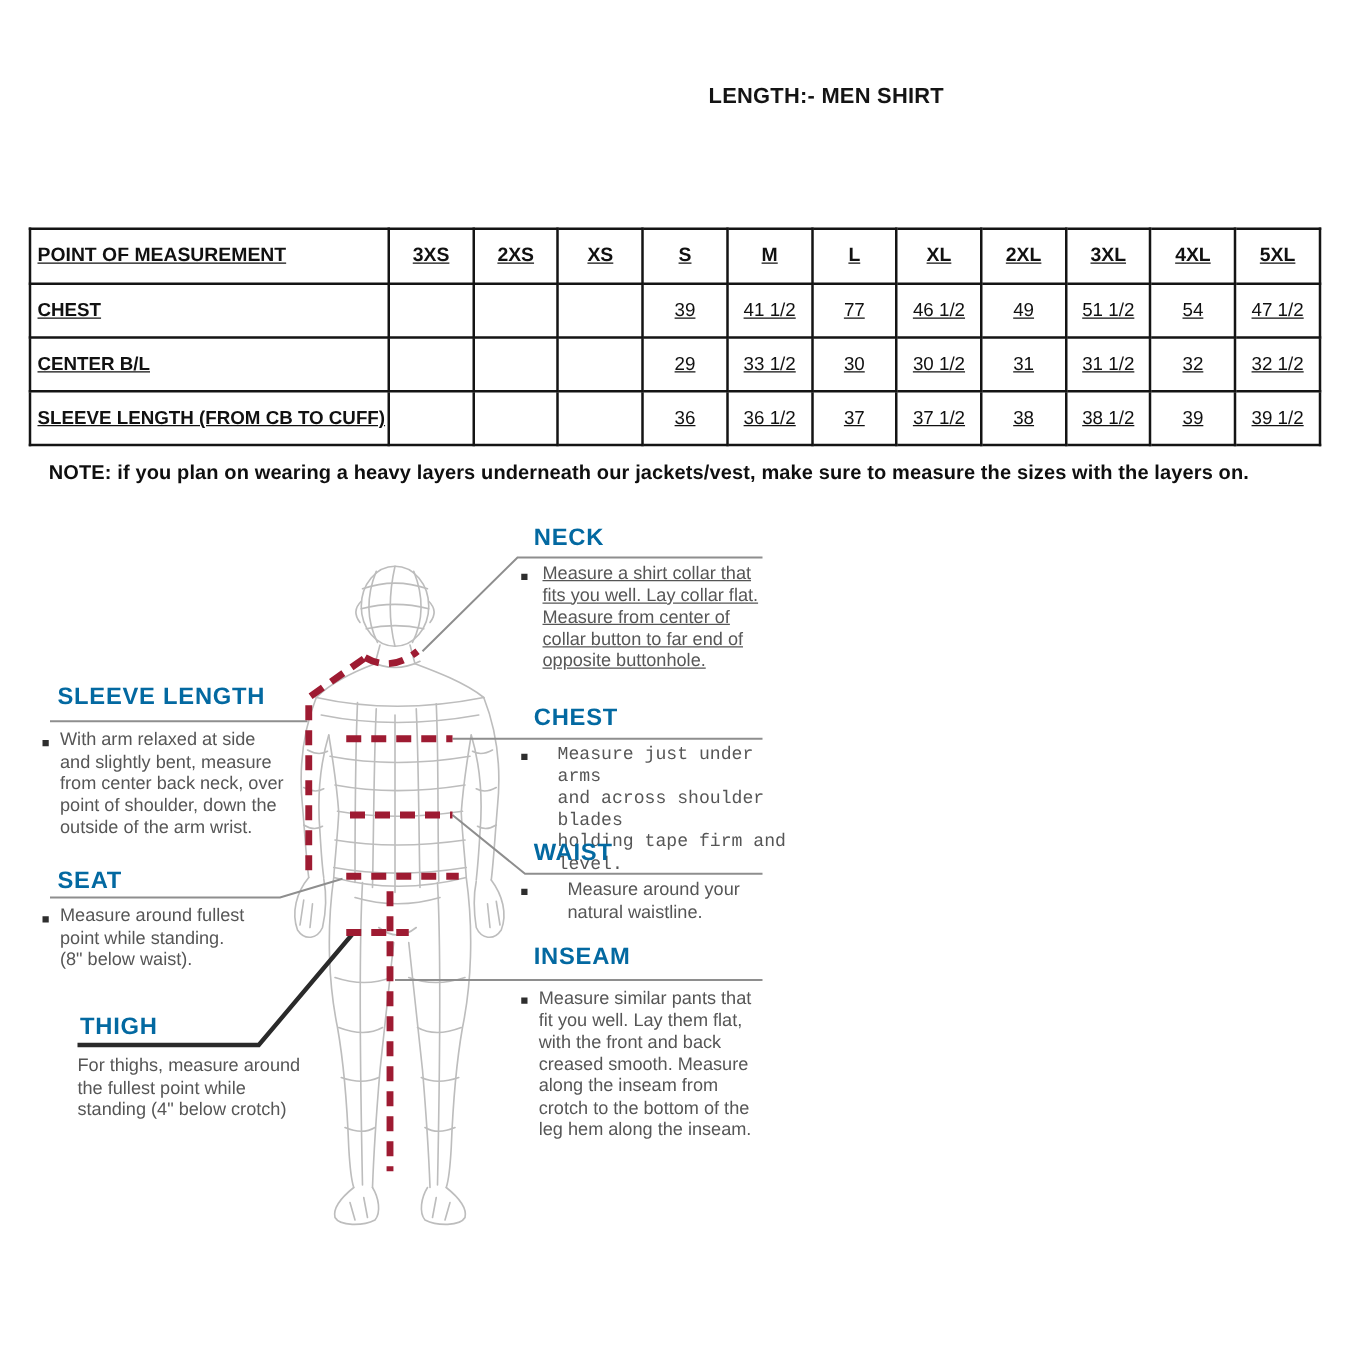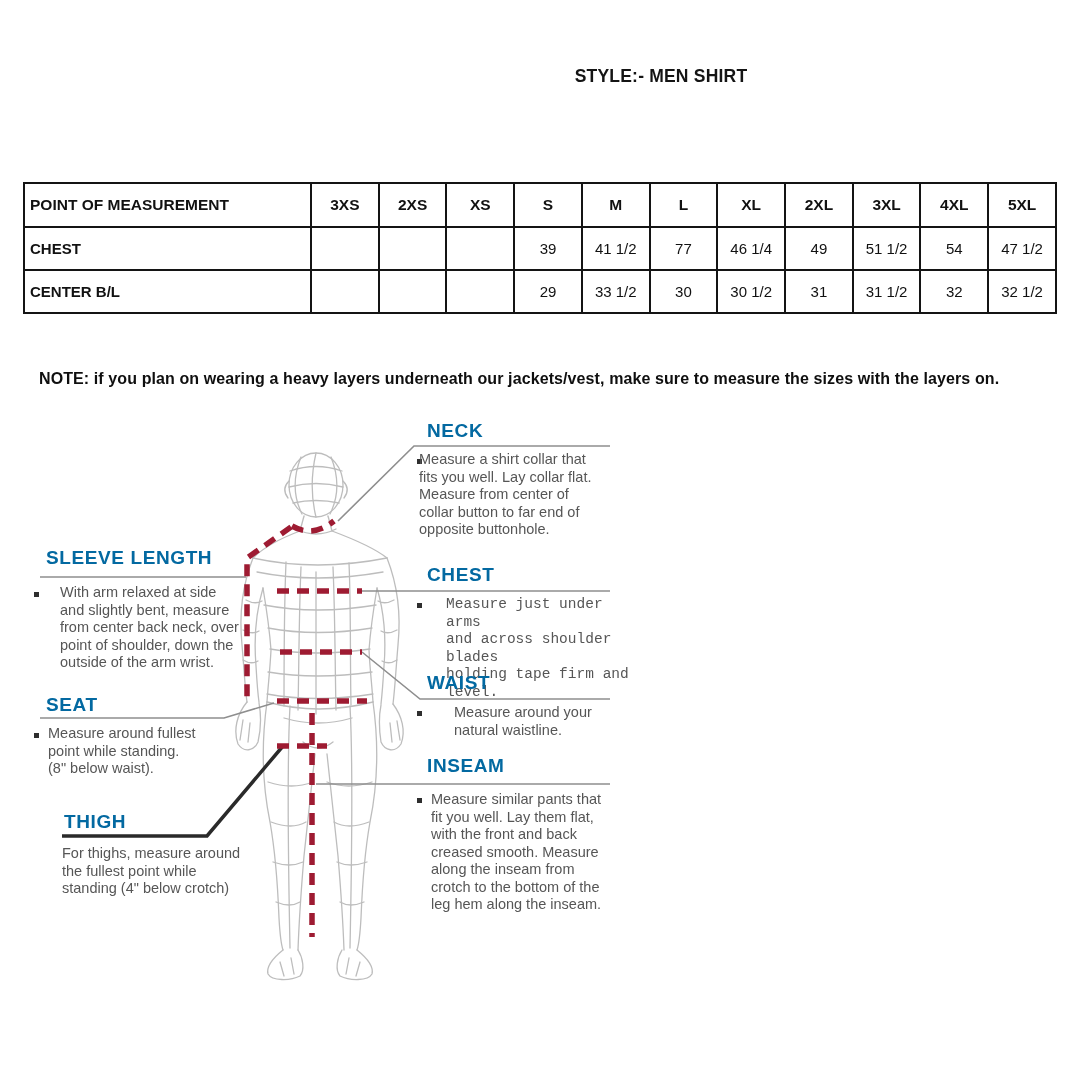--- a/index.html
+++ b/index.html
@@ -14,21 +14,21 @@
     font-size:17.5px;font-weight:bold;color:#141414;white-space:nowrap;letter-spacing:.2px;
   }
   
   #size-table{
     top:182px;left:23px;width:1034px;border-collapse:collapse;table-layout:fixed;
     font-size:15px;color:#111;
   }
   #size-table col.first{width:287px;}
   #size-table th,#size-table td{
     border:2px solid #141414;padding:12px;text-align:center;vertical-align:middle;
-    overflow:hidden;white-space:nowrap;
+    overflow:hidden;white-space:nowrap;text-decoration:underline;
   }
   #size-table tr.hdr{height:36px;}
   #size-table tr.row{height:42px;}
   #size-table th{font-size:15.5px;font-weight:bold;}
   #size-table th.pom, #size-table td.lbl{text-align:left;padding-left:5px;}
   #size-table td.lbl{font-weight:bold;font-size:15px;}
   
   #note-text{
     top:370px;left:27px;width:1000px;
     font-size:16px;font-weight:bold;color:#0f0f0f;letter-spacing:.1px;margin-left:12px;
@@ -44,21 +44,21 @@
     position:absolute;font-size:14.5px;line-height:17.5px;color:#565656;
     white-space:pre-line;
   }
   .bullet{
     position:absolute;width:5px;height:5px;background:#2e2e2e;
   }
 </style>
 </head>
 <body>
 
-<div class="abs" id="page-title">STYLE:- MEN SHIRT</div>
+<div class="abs" id="page-title">LENGTH:- MEN SHIRT</div>
 
 <table class="abs" id="size-table">
   <colgroup>
     <col class="first">
       <col>
       <col>
       <col>
       <col>
       <col>
       <col>
@@ -84,39 +84,53 @@
     <th>5XL</th>
   </tr>
   <tr class="row">
     <td class="lbl">CHEST</td>
     <td></td>
     <td></td>
     <td></td>
     <td>39</td>
     <td>41 1/2</td>
     <td>77</td>
-    <td>46 1/4</td>
+    <td>46 1/2</td>
     <td>49</td>
     <td>51 1/2</td>
     <td>54</td>
     <td>47 1/2</td>
   </tr>
   <tr class="row">
     <td class="lbl">CENTER B/L</td>
     <td></td>
     <td></td>
     <td></td>
     <td>29</td>
     <td>33 1/2</td>
     <td>30</td>
     <td>30 1/2</td>
     <td>31</td>
     <td>31 1/2</td>
     <td>32</td>
     <td>32 1/2</td>
+  </tr>
+  <tr class="row">
+    <td class="lbl">SLEEVE LENGTH (FROM CB TO CUFF)</td>
+    <td></td>
+    <td></td>
+    <td></td>
+    <td>36</td>
+    <td>36 1/2</td>
+    <td>37</td>
+    <td>37 1/2</td>
+    <td>38</td>
+    <td>38 1/2</td>
+    <td>39</td>
+    <td>39 1/2</td>
   </tr>
 </tbody>
   </table>
 
 <div class="abs" id="note-text">NOTE: if you plan on wearing a heavy layers underneath our jackets/vest, make sure to measure the sizes with the layers on.</div>
 
 <svg class="abs" id="diagram-svg" viewBox="0 0 1080 1080" xmlns="http://www.w3.org/2000/svg">
 
   <g stroke="#bdbdbd" stroke-width="1.3" fill="none" stroke-linecap="round">
 
@@ -199,21 +213,21 @@
     <path d="M 277 591 L 362 591"></path>
     <path d="M 280 652 L 362 652"></path>
     <path d="M 277 701 L 367 701"></path>
     <path d="M 277 746 L 327 746"></path>
     <path d="M 312 713 L 312 937"></path>
   </g>
 </svg>
 
 <div class="guide-title" style="left:427px;top:420px;">NECK</div>
 <div class="bullet" style="left:417px;top:459px;"></div>
-<div class="guide-desc" style="left:419px;top:451px;width:195px;">Measure a shirt collar that
+<div class="guide-desc" style="left:434px;top:451px;width:195px;text-decoration:underline;">Measure a shirt collar that
 fits you well. Lay collar flat.
 Measure from center of
 collar button to far end of
 opposite buttonhole.</div>
 
 <div class="guide-title" style="left:427px;top:564px;">CHEST</div>
 <div class="bullet" style="left:417px;top:603px;"></div>
 <div class="guide-desc" style="left:446px;top:596px;width:195px;font-family:Liberation Mono, monospace;">Measure just under arms
 and across shoulder blades
 holding tape firm and level.</div>
@@ -228,21 +242,21 @@
 <div class="guide-desc" style="left:431px;top:791px;width:195px;">Measure similar pants that
 fit you well. Lay them flat,
 with the front and back
 creased smooth. Measure
 along the inseam from
 crotch to the bottom of the
 leg hem along the inseam.</div>
 
 <div class="guide-title" style="left:46px;top:547px;">SLEEVE LENGTH</div>
 <div class="bullet" style="left:34px;top:592px;"></div>
-<div class="guide-desc" style="left:60px;top:584px;width:205px;">With arm relaxed at side
+<div class="guide-desc" style="left:48px;top:584px;width:205px;">With arm relaxed at side
 and slightly bent, measure
 from center back neck, over
 point of shoulder, down the
 outside of the arm wrist.</div>
 
 <div class="guide-title" style="left:46px;top:694px;">SEAT</div>
 <div class="bullet" style="left:34px;top:733px;"></div>
 <div class="guide-desc" style="left:48px;top:725px;width:205px;">Measure around fullest
 point while standing.
 (8" below waist).</div>

